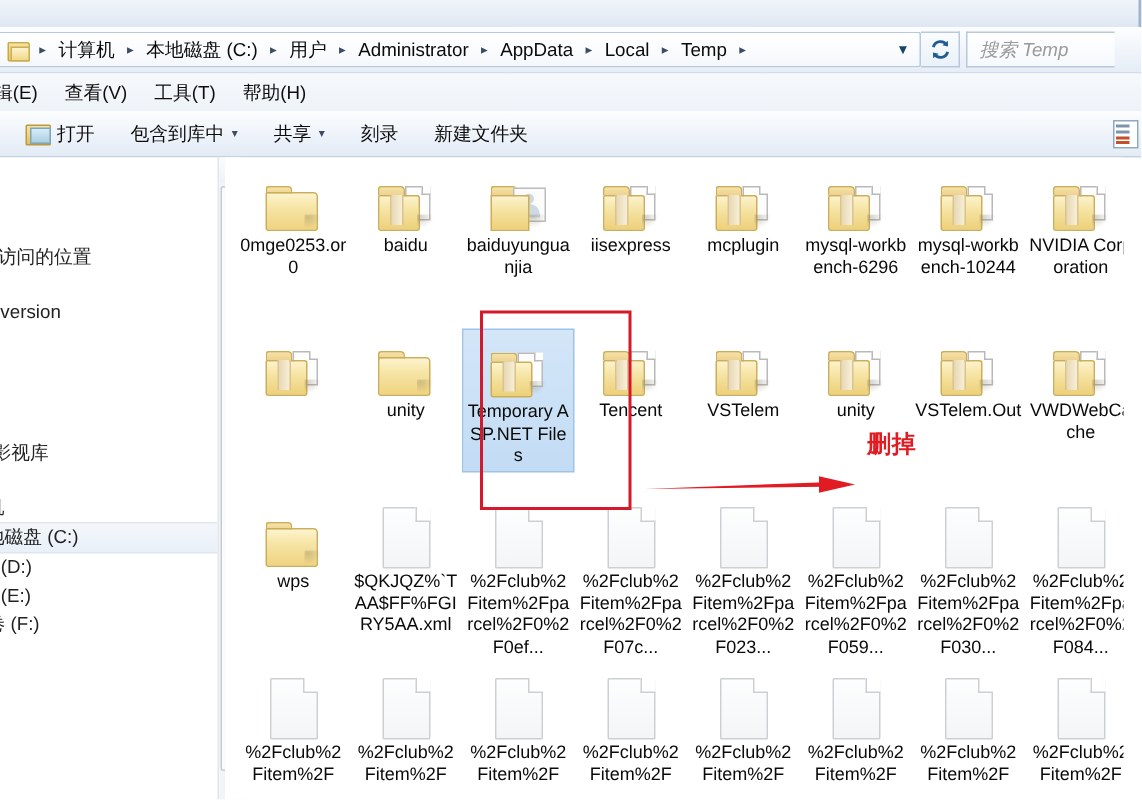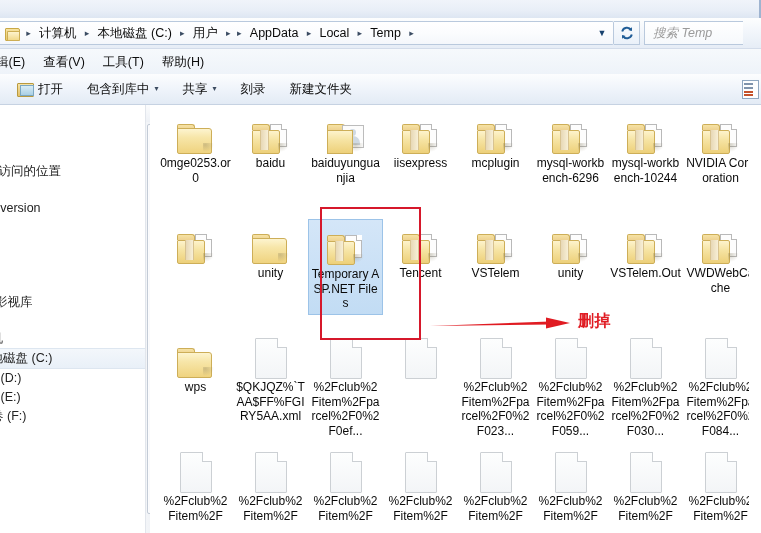--- a/index.html
+++ b/index.html
@@ -484,21 +484,21 @@
     pointer-events: none;
   }
   #annot-arrow {
     position: absolute;
     left: 430px; top: 315px;
     width: 145px; height: 16px;
     pointer-events: none;
   }
   #annot-text {
     position: absolute;
-    left: 578px; top: 311px;
+    left: 578px; top: 286px;
     color: #e01b22;
     font-size: 16px;
     font-weight: bold;
     letter-spacing: 0.5px;
     pointer-events: none;
     white-space: nowrap;
   }
 </style>
 </head>
 <body>
@@ -513,20 +513,21 @@
       <i class="back"></i>
         <i class="front"></i>
     </div>
     <div class="crumb-sep">▸</div>
     <div class="crumb">计算机</div>
     <div class="crumb-sep">▸</div>
     <div class="crumb">本地磁盘 (C:)</div>
     <div class="crumb-sep">▸</div>
     <div class="crumb">用户</div>
     <div class="crumb-sep">▸</div>
+    <div class="crumb">Administrator</div>
     <div class="crumb-sep">▸</div>
     <div class="crumb">AppData</div>
     <div class="crumb-sep">▸</div>
     <div class="crumb">Local</div>
     <div class="crumb-sep">▸</div>
     <div class="crumb">Temp</div>
     <div class="crumb-sep">▸</div>
     <div id="crumb-dropdown">▼</div>
   </div>
 
@@ -892,20 +893,21 @@
             <div class="doc"></div>
           </div>
           <div class="file-label">%2Fclub%2Fitem%2Fparcel%2F0%2F0ef...</div>
         </div>
       </div>
       <div class="file-cell">
         <div class="inner">
           <div class="icon-wrap">
             <div class="doc"></div>
           </div>
+          <div class="file-label">%2Fclub%2Fitem%2Fparcel%2F0%2F07c...</div>
         </div>
       </div>
       <div class="file-cell">
         <div class="inner">
           <div class="icon-wrap">
             <div class="doc"></div>
           </div>
           <div class="file-label">%2Fclub%2Fitem%2Fparcel%2F0%2F023...</div>
         </div>
       </div>

